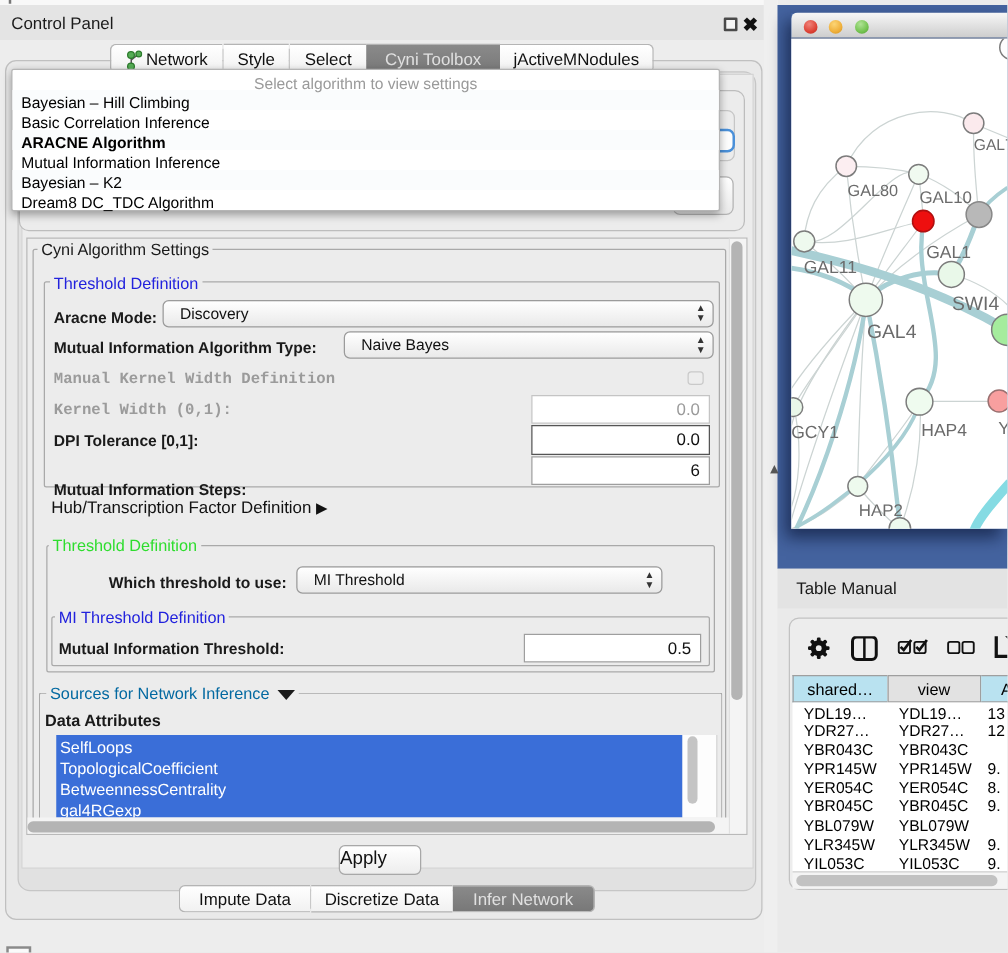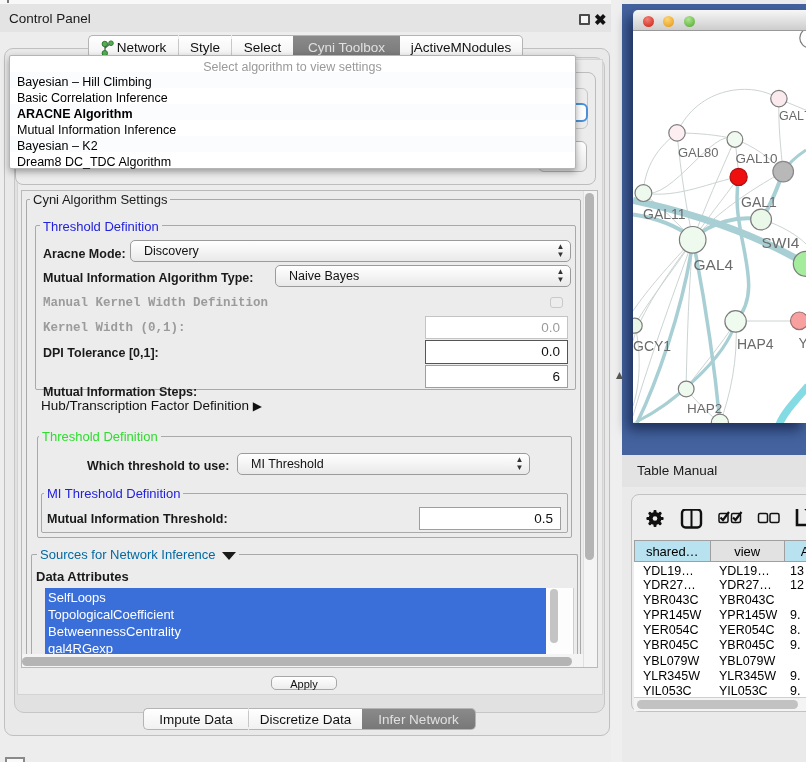--- a/index.html
+++ b/index.html
@@ -42,21 +42,21 @@
 .combo { position:absolute; height:22px; background:linear-gradient(#ffffff,#e9e9e9); border:1px solid #9b9b9b; border-radius:5px; font-size:12.5px; color:#111; }
 .combo .ct { position:absolute; left:13px; top:3px; }
 .combo .arr { position:absolute; right:5px; top:2px; width:9px; height:17px; font-size:8px; line-height:8px; color:#333; text-align:center; }
 .field { position:absolute; background:#fff; border:1px solid #9e9e9e; font-size:13.5px; color:#111; text-align:right; padding:3px 7px 0 0; }
 
 #datalist { left:45px; top:588px; width:501px; height:66px; background:#3a6ed8; color:#fff; font-size:13px; overflow:hidden; padding-top:1px; }
 #datalist div { height:17px; line-height:17px; padding-left:3px; }
 #listtrack { left:546px; top:588px; width:28px; height:66px; background:#fdfdfd; border-right:1px solid #cfcfcf; }
 #listthumb { left:550px; top:589px; width:8px; height:54px; background:#c4c4c4; border-radius:4px; }
 
-#apply { left:271px; top:676px; width:66px; height:14px; background:linear-gradient(#ffffff,#ededed); border:1px solid #a8a8a8; border-radius:5px; text-align:center; font-size:11px; padding-top:1px; color:#111; }
+#apply { left:271px; top:676px; width:66px; height:24px; background:linear-gradient(#ffffff,#ededed); border:1px solid #a8a8a8; border-radius:5px; font-size:15px; padding-top:1px; color:#111; }
 
 #btabs { left:143px; top:708px; width:333px; height:23px; }
 #btabs .seg { height:22px; }
 #btabs .lbl { top:3px; }
 
 #popup { left:9px; top:55px; width:567px; height:114px; background:#ffffff; border:1px solid #b5b5b5; border-radius:2px; box-shadow:0 3px 7px rgba(0,0,0,0.35); }
 #popup .hdr { position:absolute; top:4px; width:100%; text-align:center; color:#9a9a9a; font-size:12.5px; }
 #popup .it { position:absolute; left:7px; font-size:12.5px; color:#000; }
 .stripe { position:absolute; left:0; width:100%; height:16px; background:#fafcfd; }
 

